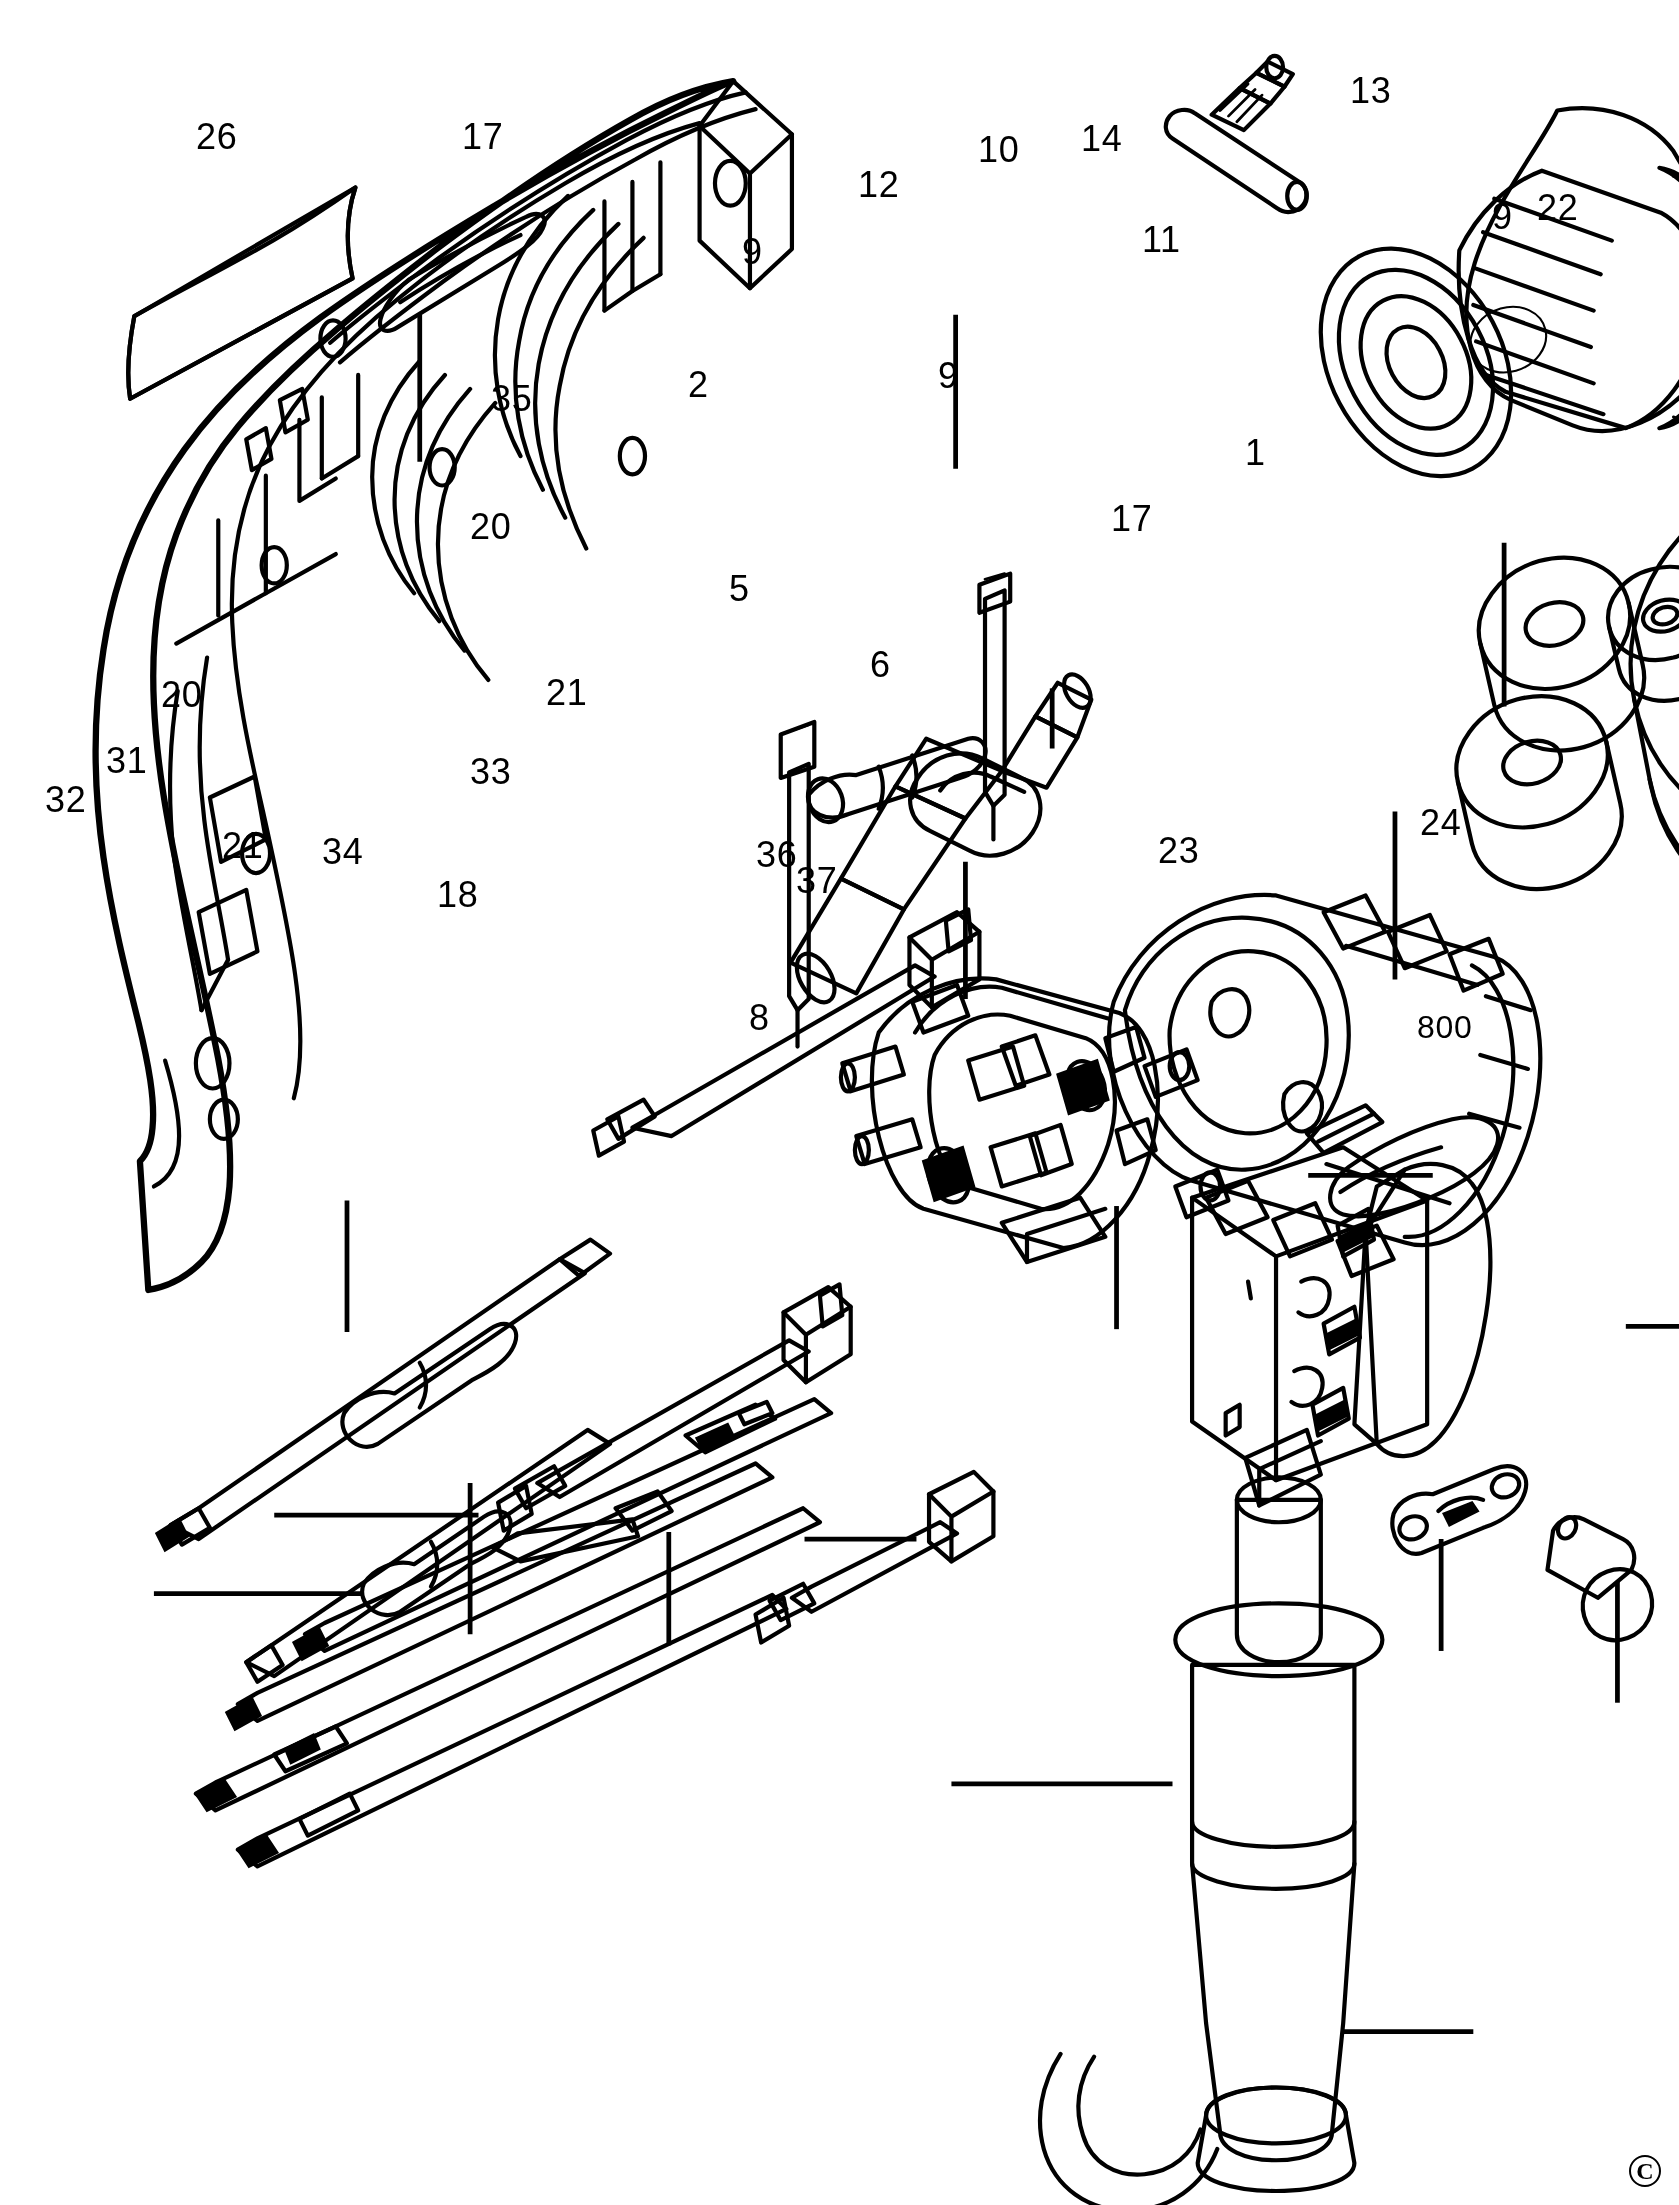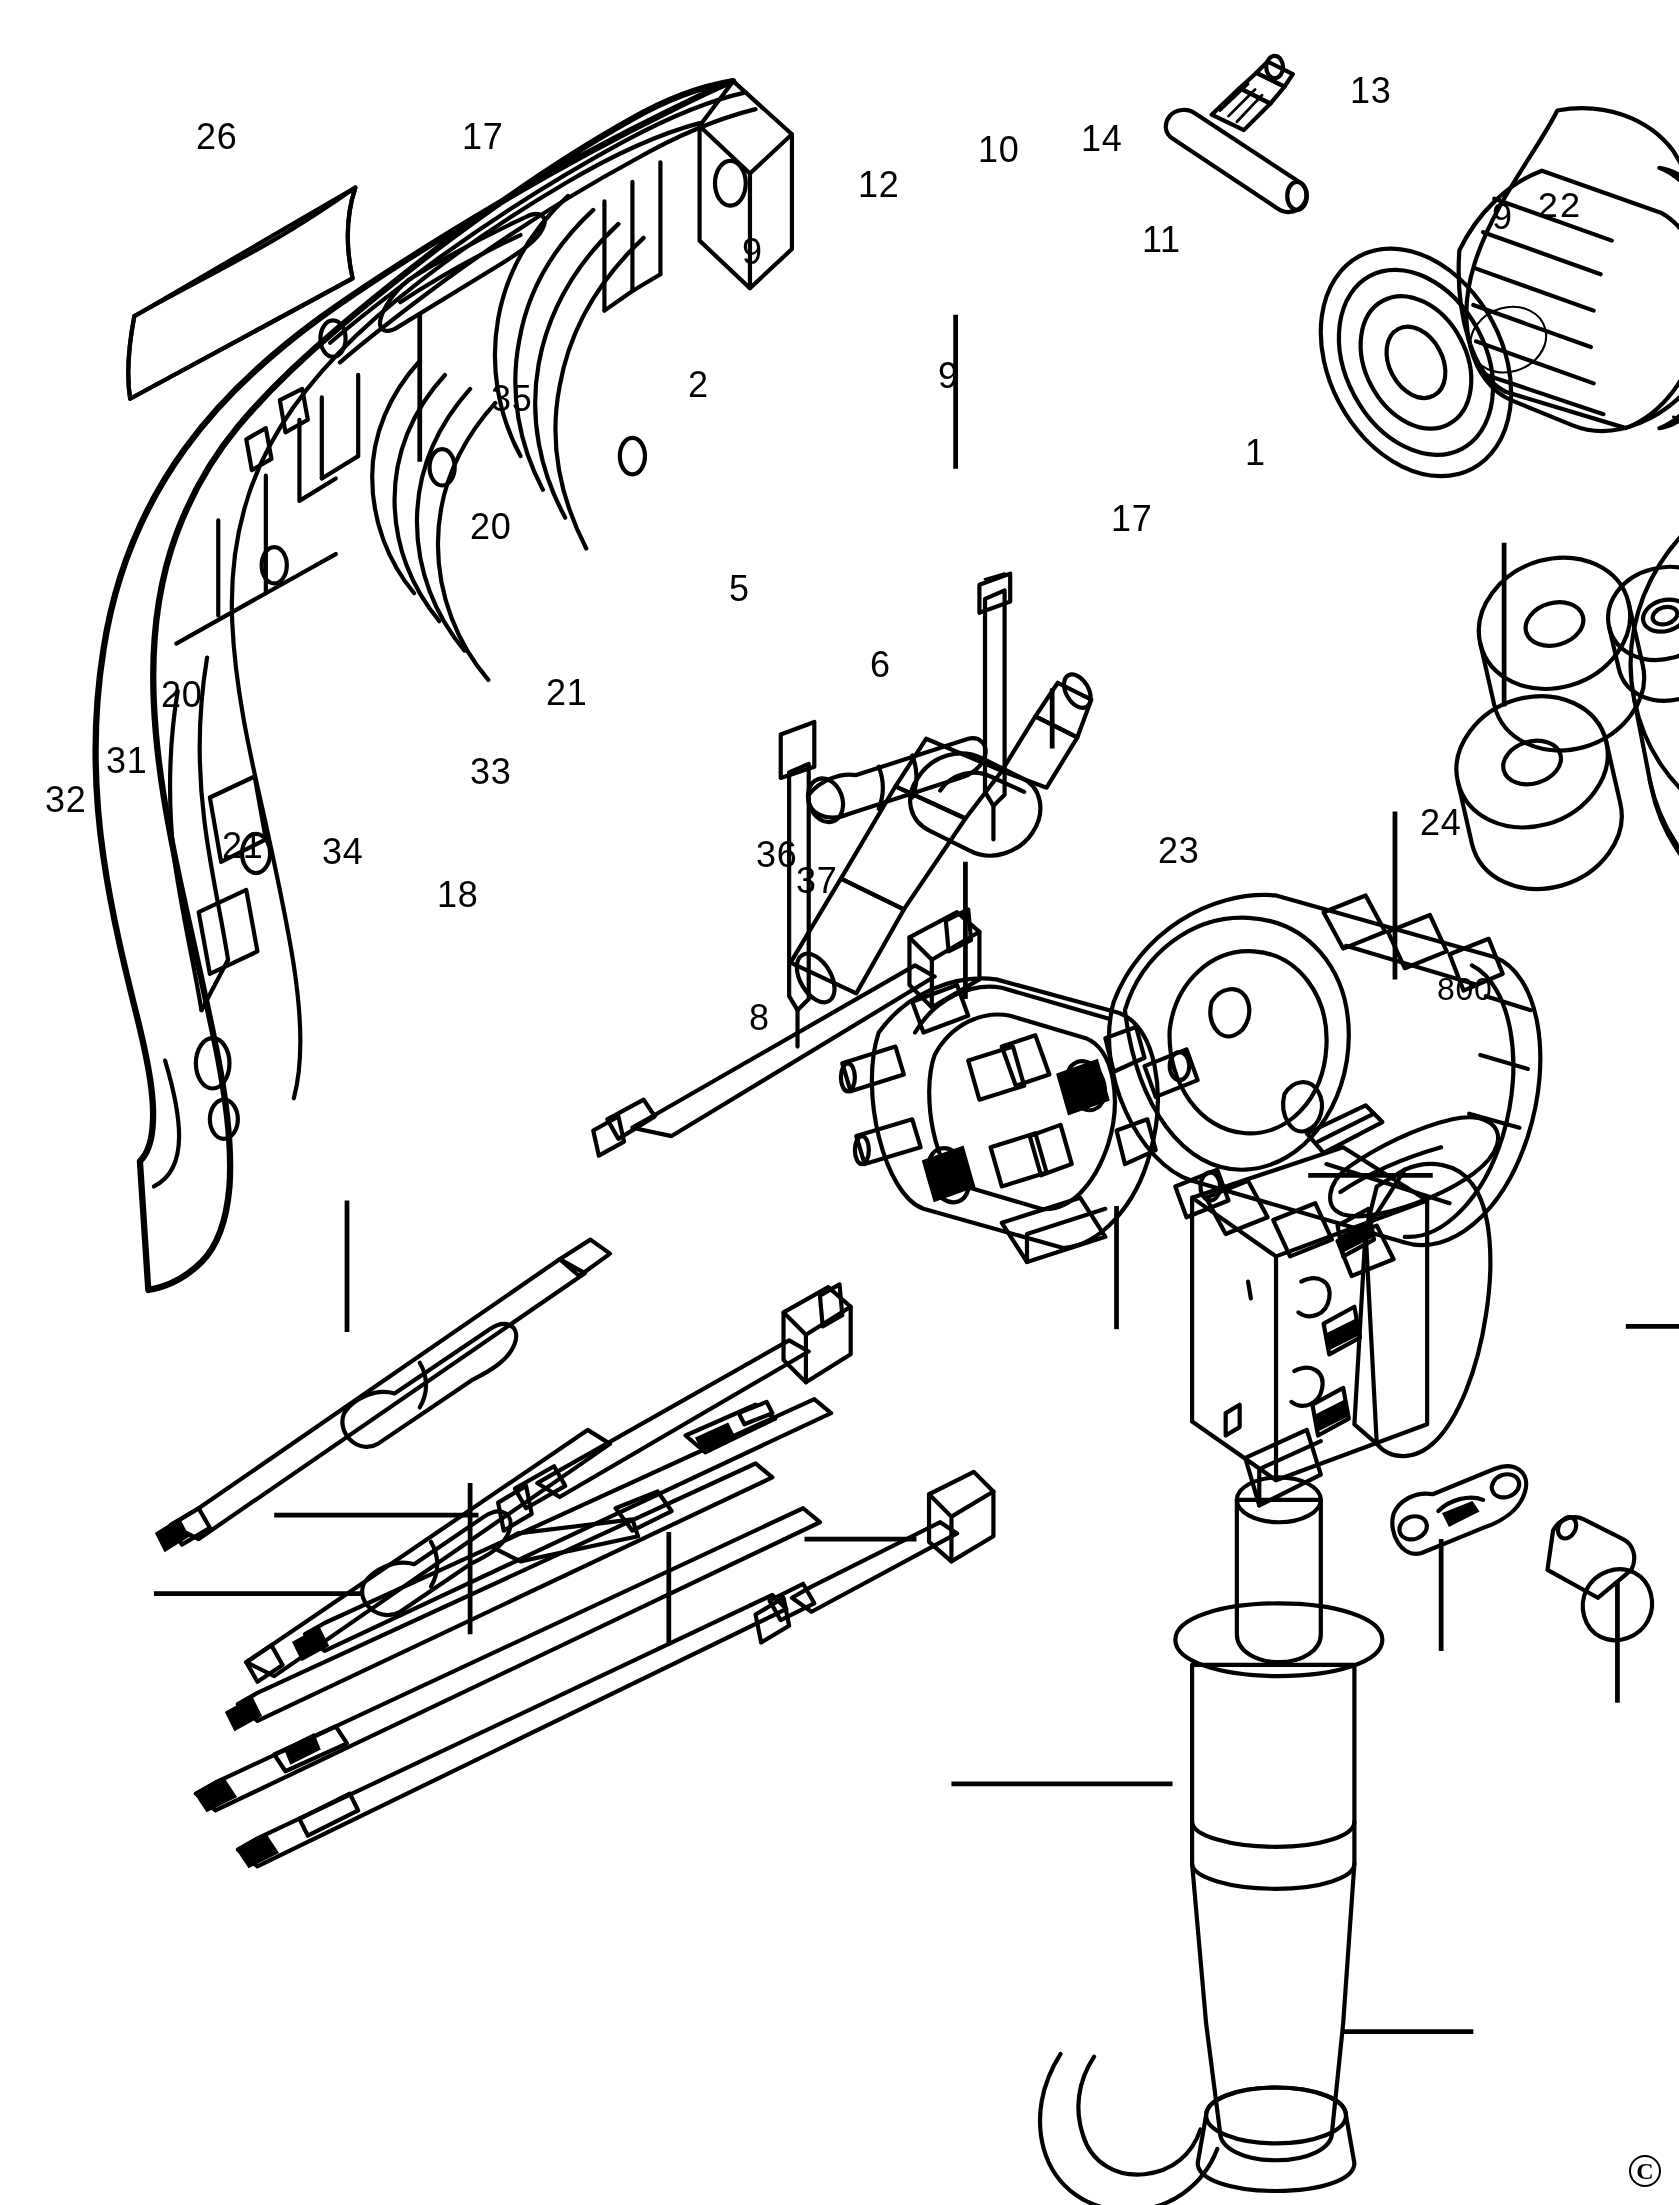--- a/index.html
+++ b/index.html
@@ -683,21 +683,21 @@
 <div id="callout-layer">
       <div class="callout" style="left: 196px; top: 119px;">26</div>
       <div class="callout" style="left: 462px; top: 119px;">17</div>
       <div class="callout" style="left: 1081px; top: 121px;">14</div>
       <div class="callout" style="left: 1350px; top: 73px;">13</div>
       <div class="callout" style="left: 1142px; top: 222px;">11</div>
       <div class="callout" style="left: 978px; top: 132px;">10</div>
       <div class="callout" style="left: 858px; top: 167px;">12</div>
       <div class="callout" style="left: 742px; top: 234px;">9</div>
       <div class="callout" style="left: 1492px; top: 199px;">9</div>
-      <div class="callout" style="left: 1537px; top: 190px; font-family: Liberation Mono, monospace;">22</div>
+      <div class="callout" style="left: 1537px; top: 190px;">22</div>
       <div class="callout" style="left: 1245px; top: 435px;">1</div>
       <div class="callout" style="left: 938px; top: 358px;">9</div>
       <div class="callout" style="left: 688px; top: 367px;">2</div>
       <div class="callout" style="left: 491px; top: 381px;">35</div>
       <div class="callout" style="left: 470px; top: 509px;">20</div>
       <div class="callout" style="left: 729px; top: 571px;">5</div>
       <div class="callout" style="left: 161px; top: 677px;">20</div>
       <div class="callout" style="left: 222px; top: 828px;">21</div>
       <div class="callout" style="left: 546px; top: 675px;">21</div>
       <div class="callout" style="left: 870px; top: 647px;">6</div>
@@ -705,19 +705,19 @@
       <div class="callout" style="left: 470px; top: 754px;">33</div>
       <div class="callout" style="left: 45px; top: 782px;">32</div>
       <div class="callout" style="left: 322px; top: 834px;">34</div>
       <div class="callout" style="left: 1111px; top: 501px;">17</div>
       <div class="callout" style="left: 437px; top: 877px;">18</div>
       <div class="callout" style="left: 708px; top: 837px; margin-left: 48px;">36</div>
       <div class="callout" style="left: 796px; top: 863px;">37</div>
       <div class="callout" style="left: 749px; top: 1000px;">8</div>
       <div class="callout" style="left: 1158px; top: 833px;">23</div>
       <div class="callout" style="left: 1420px; top: 805px;">24</div>
-      <div class="callout s800" style="left: 1417px; top: 973px; margin-left: 20px;">800</div>
+      <div class="callout s800" style="left: 1417px; top: 1011px;">800</div>
     </div>
 
 <div class="copyright">C</div>
 
 </div>
 
 
 </body></html>

